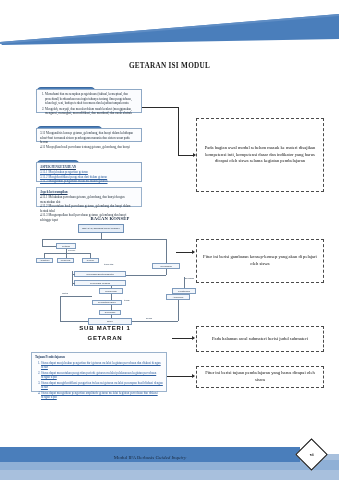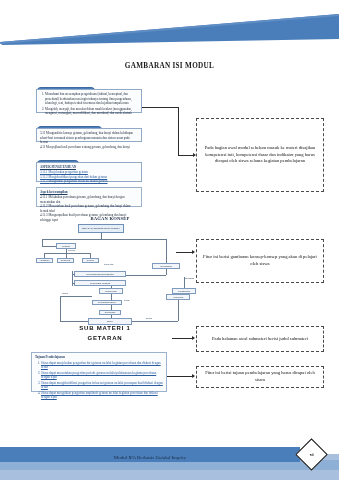--- a/index.html
+++ b/index.html
@@ -124,21 +124,21 @@
 
 <div class="page">
 
   <div class="banner">
     <svg width="339" height="34" viewBox="0 0 339 34" xmlns="http://www.w3.org/2000/svg">
       <polygon points="0,30 339,2 339,27 2,33" fill="#4a7ebb"></polygon>
       <polygon points="0,30 339,2 339,4 0,32" fill="#5f8dc4"></polygon>
     </svg>
   </div>
 
-  <div class="page-title">GAMBARAN ISI MODUL</div>
+  <div class="page-title">GETARAN ISI MODUL</div>
 
   <div style="position:absolute;left:36px;top:79px;">
     <span class="badge">KOMPETENSI  INTI</span>
   </div>
   <div class="cbox" style="position:absolute;left:36px;top:89px;width:106px;height:24px;">
     <ol class="tiny ol">
       <li>Memahami dan menerapkan pengetahuan (faktual, konseptual, dan prosedural) berdasarkan rasa ingin tahunya tentang ilmu pengetahuan, teknologi, seni, budaya terkait fenomena dan kejadian tampak mata</li>
       <li>Mengolah, menyaji, dan menalar dalam ranah konkret (menggunakan, mengurai, merangkai, memodifikasi, dan membuat) dan ranah abstrak</li>
     </ol>
   </div>

